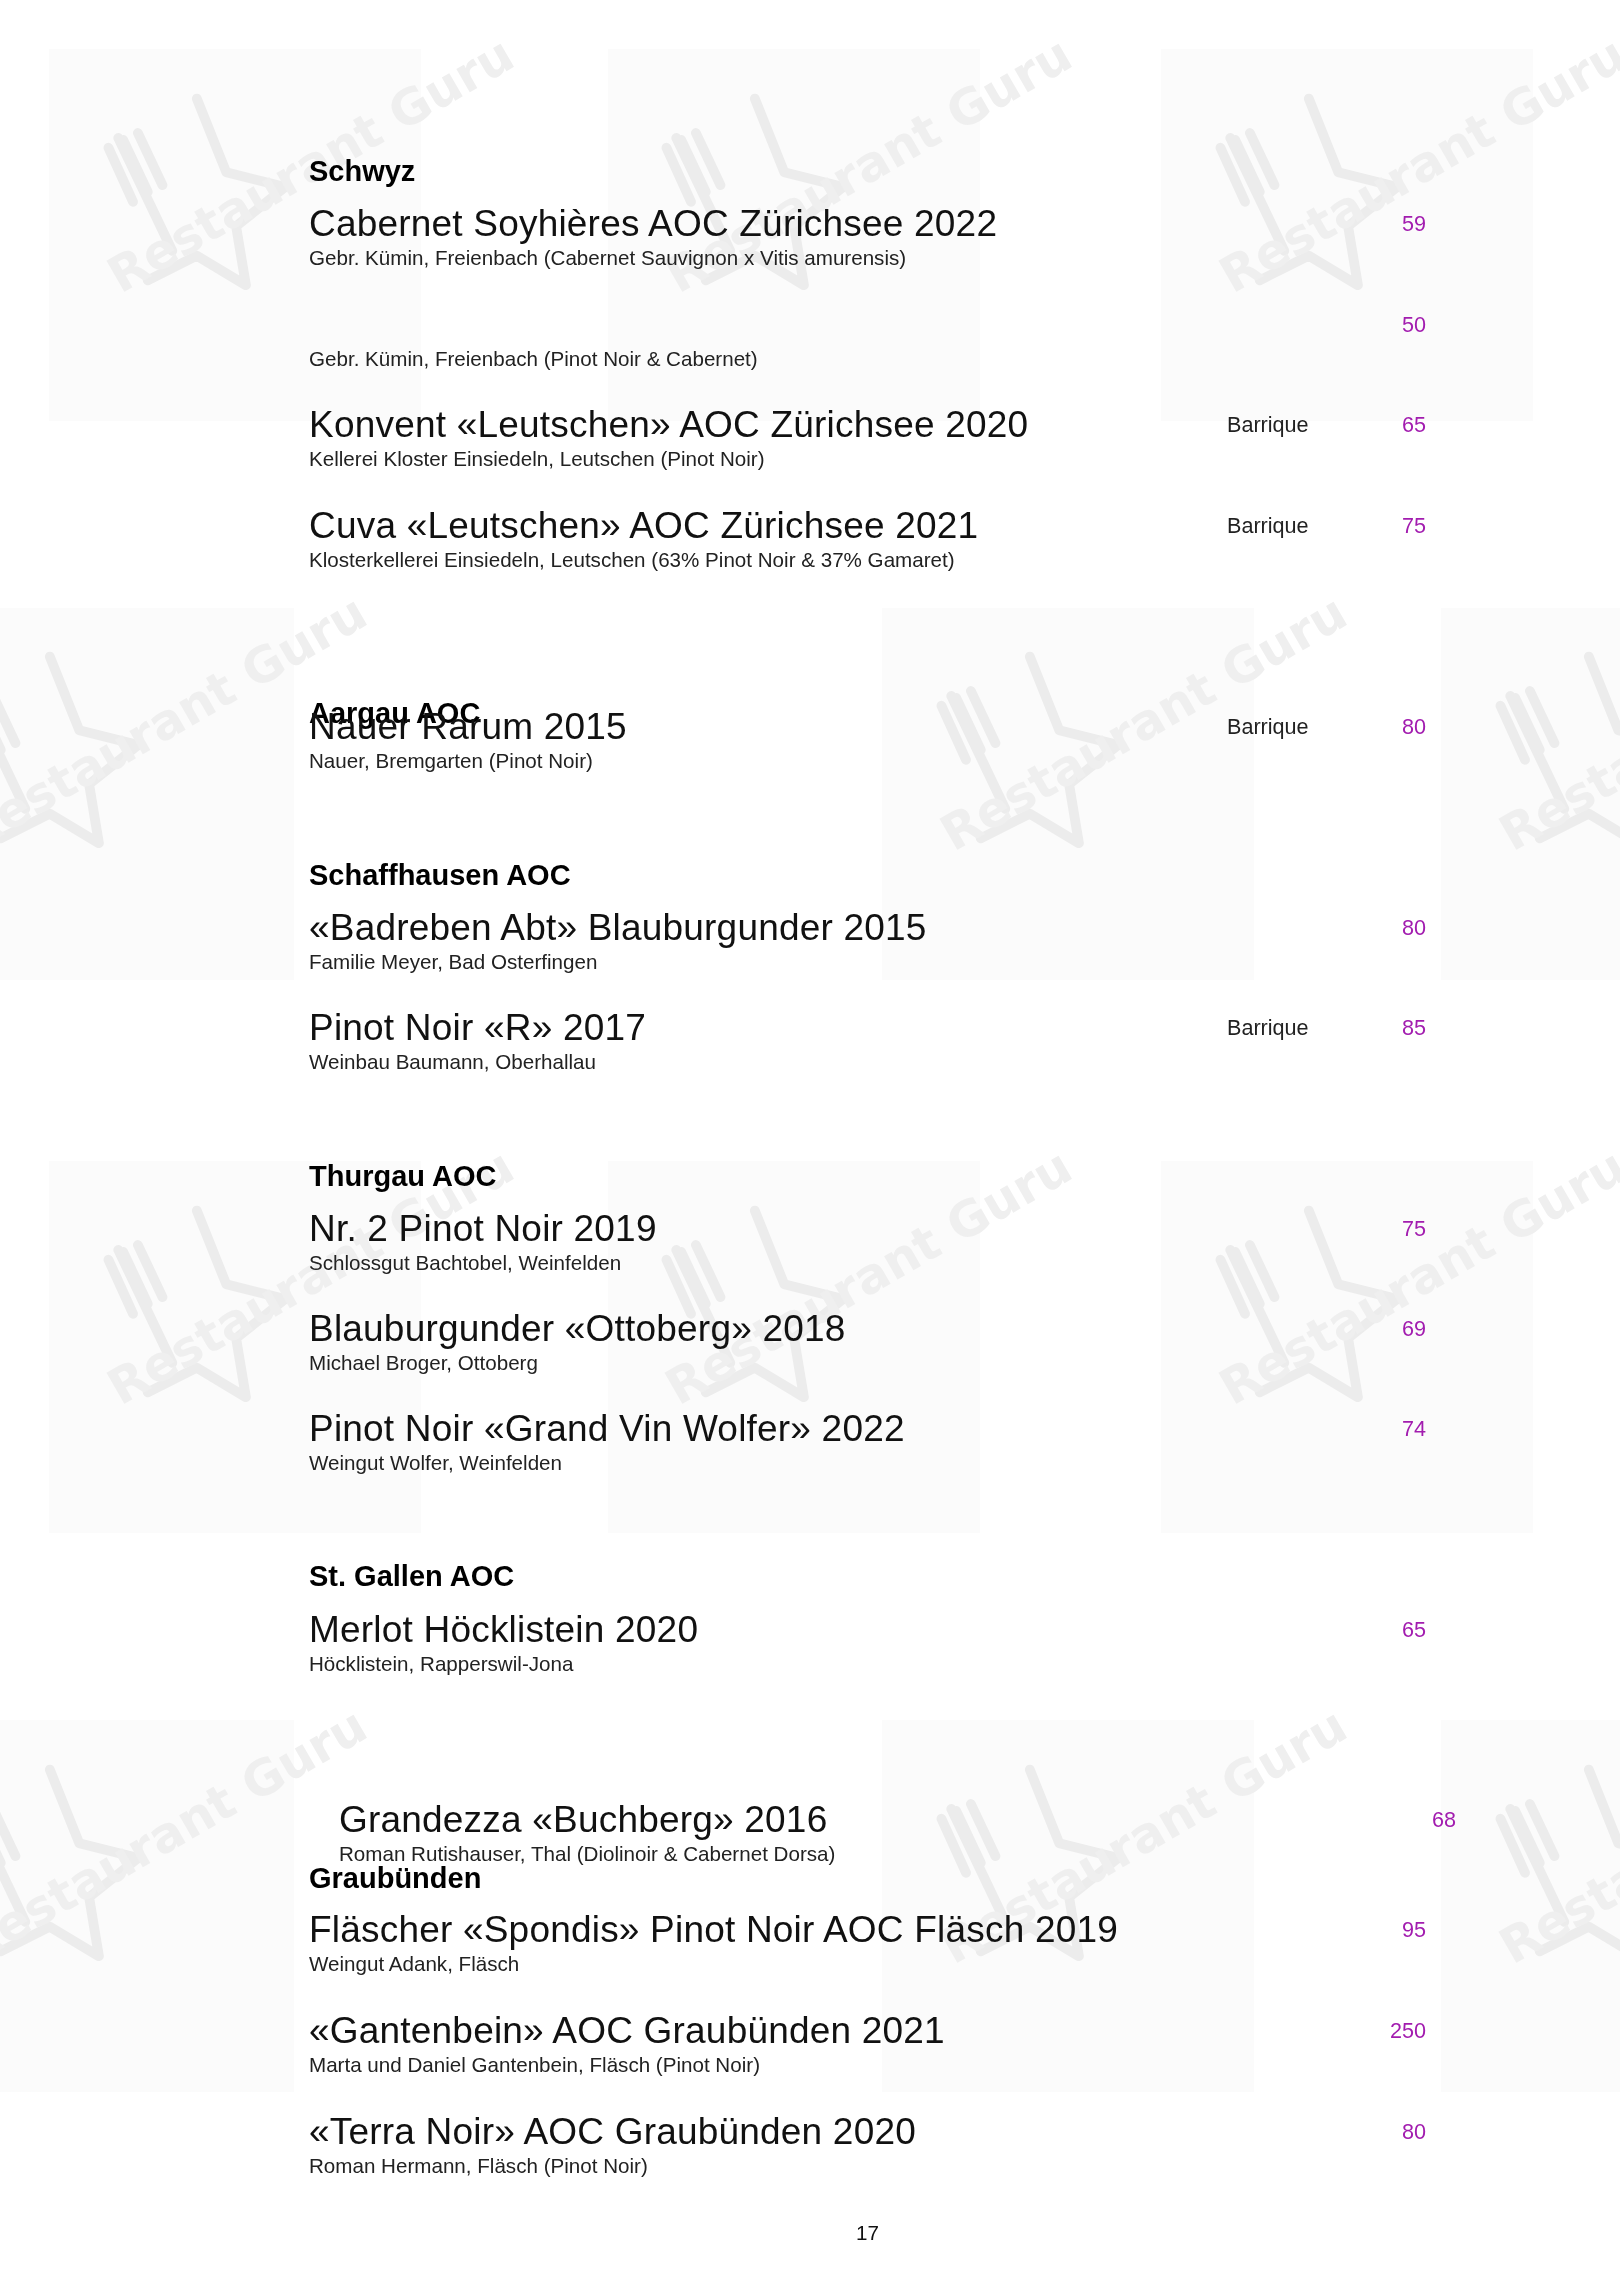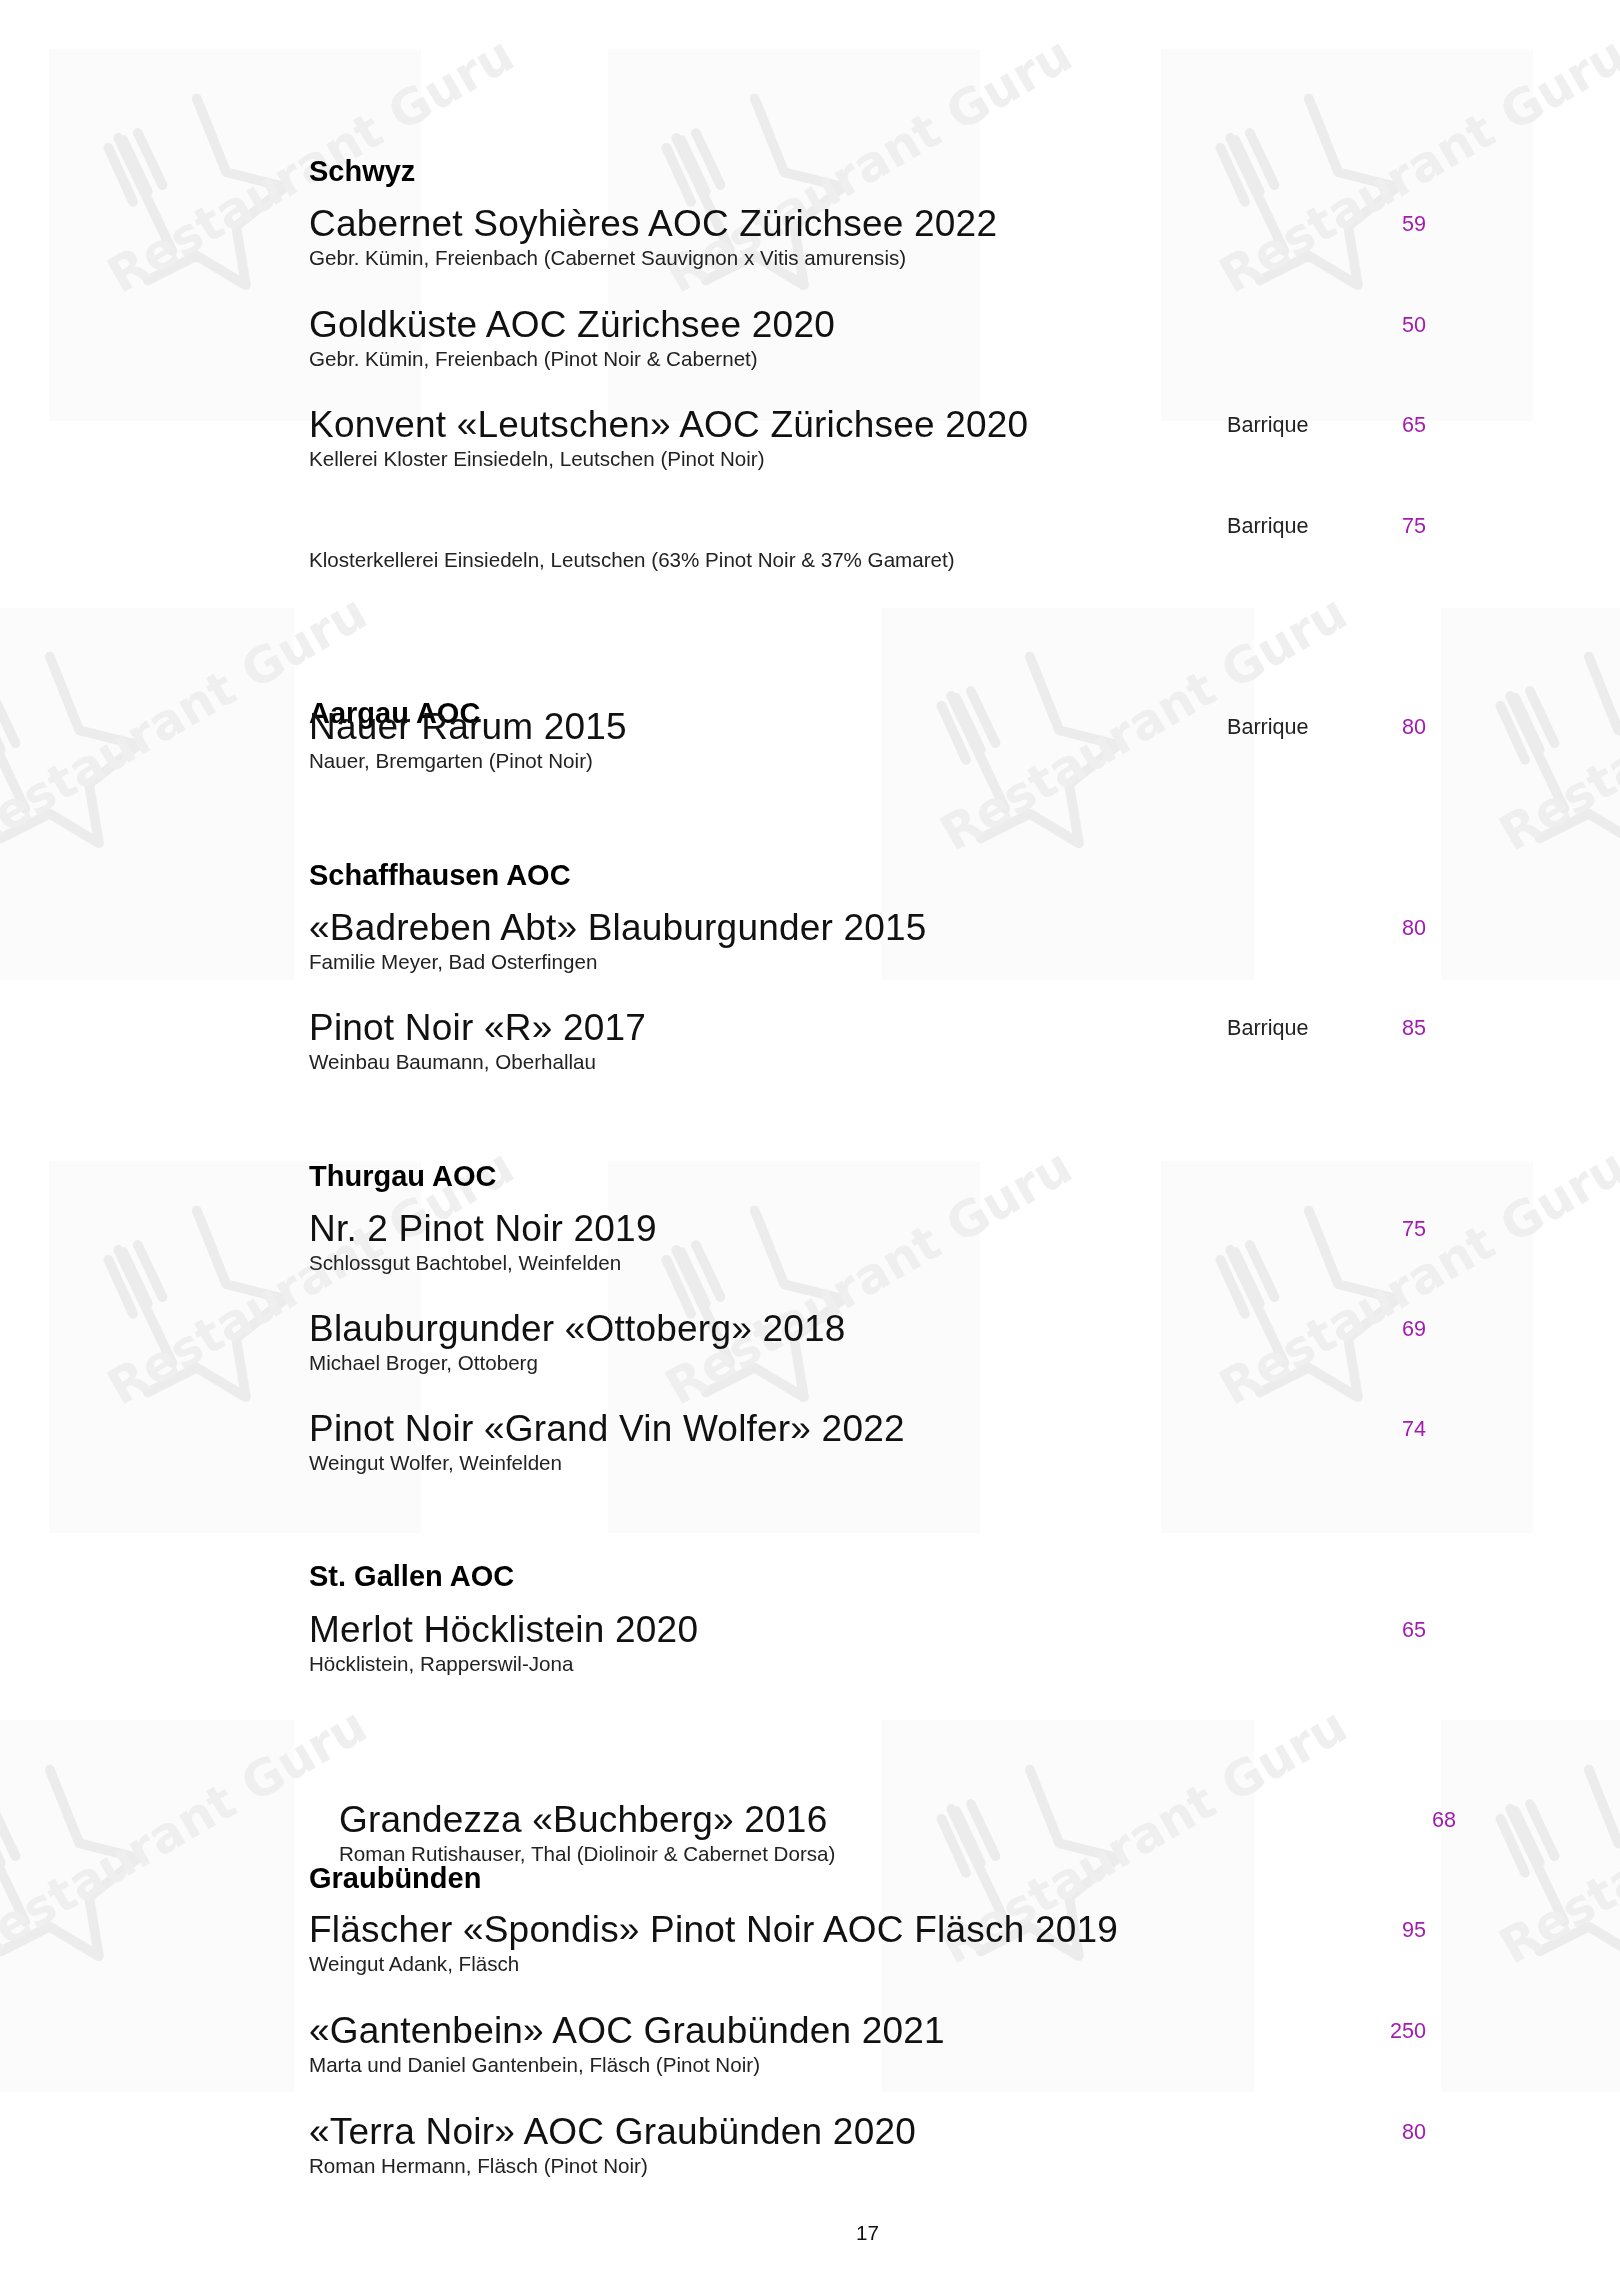--- a/index.html
+++ b/index.html
@@ -114,32 +114,32 @@
 <div class="content">
 
   <div class="heading" style="top:155px;">Schwyz</div>
   <div class="item" style="top:203px;">
     <div class="name">Cabernet Soyhières AOC Zürichsee 2022</div>
     <div class="sub">Gebr. Kümin, Freienbach (Cabernet Sauvignon x Vitis amurensis)</div>
     <div class="note"></div>
     <div class="price">59</div>
   </div>
   <div class="item" style="top:304px;">
-    <div class="name">Goldküste AOC Zürichsee 2020</div>
     <div class="sub">Gebr. Kümin, Freienbach (Pinot Noir &amp; Cabernet)</div>
     <div class="note"></div>
     <div class="price">50</div>
   </div>
   <div class="item" style="top:404px;">
     <div class="name">Konvent «Leutschen» AOC Zürichsee 2020</div>
     <div class="sub">Kellerei Kloster Einsiedeln, Leutschen (Pinot Noir)</div>
     <div class="note">Barrique</div>
     <div class="price">65</div>
   </div>
   <div class="item" style="top:505px;">
+    <div class="name">Cuva «Leutschen» AOC Zürichsee 2021</div>
     <div class="sub">Klosterkellerei Einsiedeln, Leutschen (63% Pinot Noir &amp; 37% Gamaret)</div>
     <div class="note">Barrique</div>
     <div class="price">75</div>
   </div>
 
   <div class="heading" style="top:658px;margin-top:39px;">Aargau AOC</div>
   <div class="item" style="top:706px;">
     <div class="name">Nauer Rarum 2015</div>
     <div class="sub">Nauer, Bremgarten (Pinot Noir)</div>
     <div class="note">Barrique</div>

